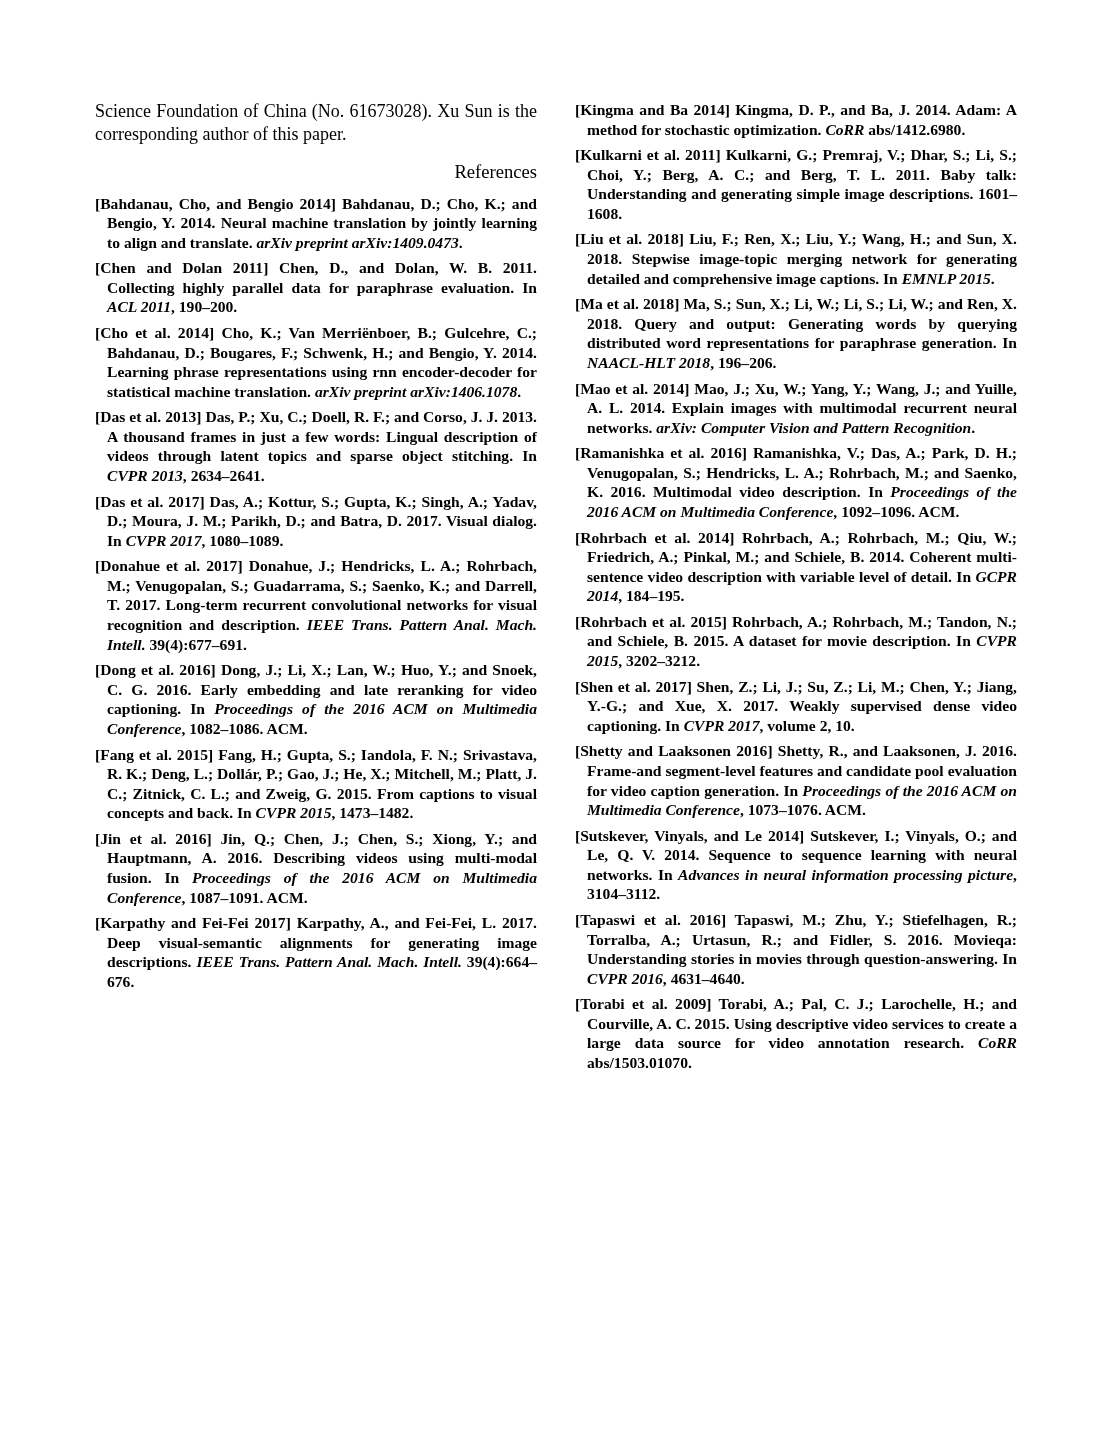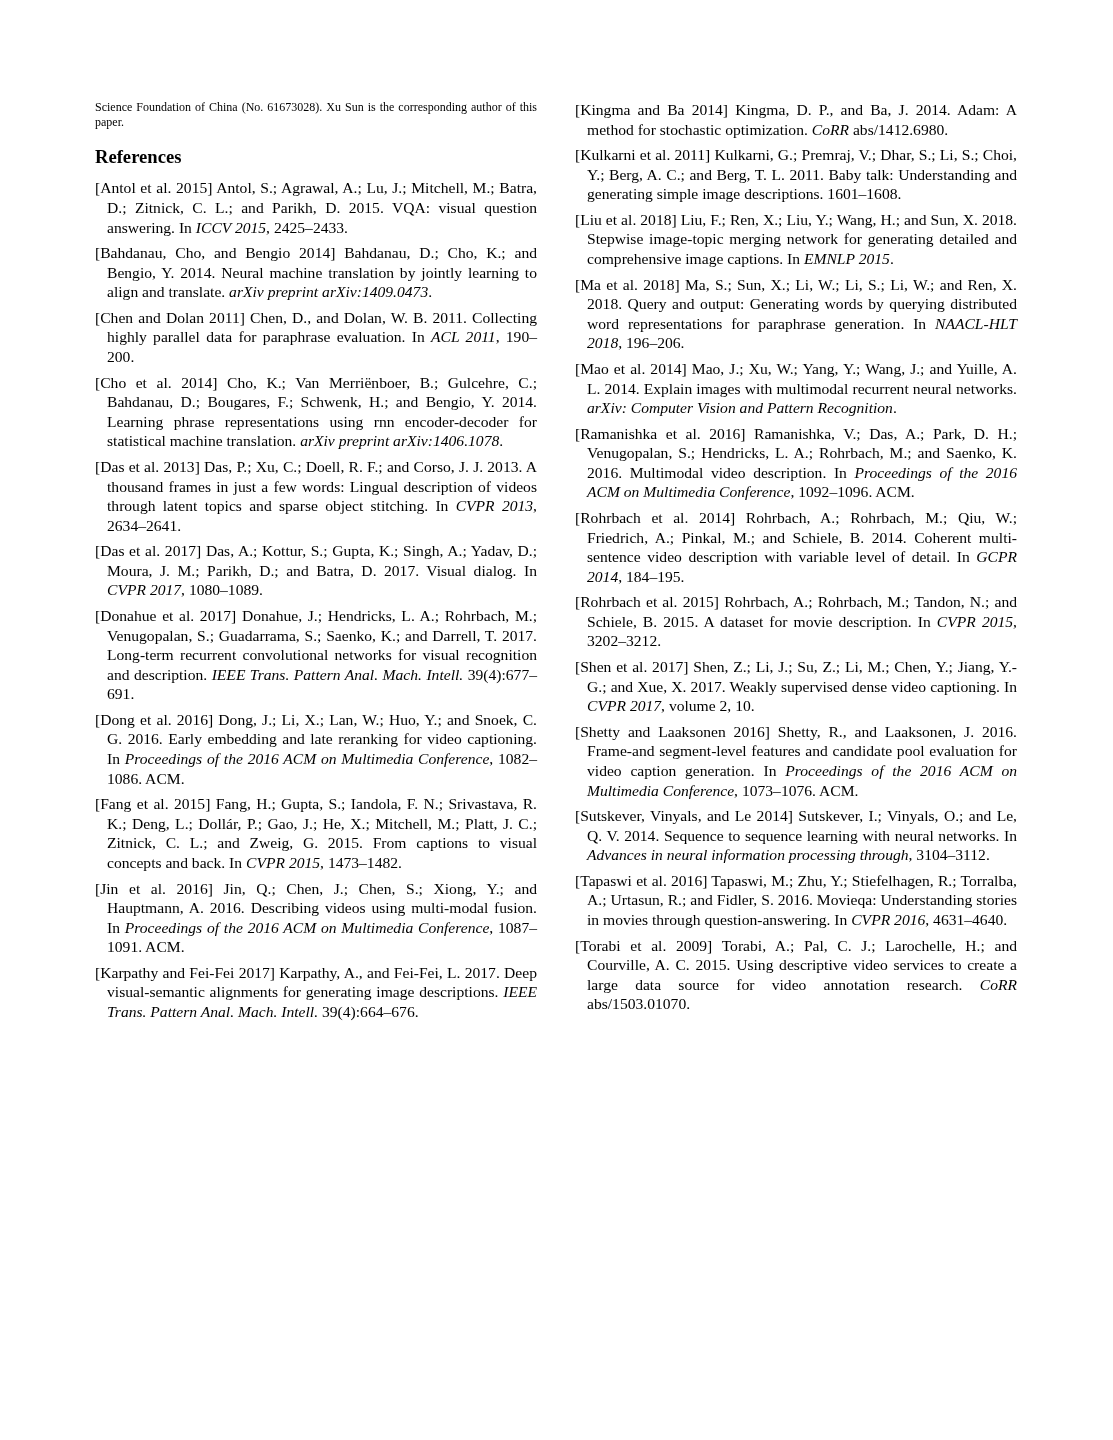--- a/index.html
+++ b/index.html
@@ -22,50 +22,50 @@
     width: 922px;
     display: flex;
     gap: 38px;
   }
   .col {
     width: 442px;
     flex: 0 0 442px;
   }
   p { margin: 0; }
   .intro {
-    font-size: 12px;
+    font-size: 18px;
     line-height: 1.256;
     text-align: justify;
   }
   .refs-heading {
-    text-align: left;
+    text-align: right;
     font-size: 18.6px;
-    font-weight: bold;
+    font-weight: normal;
     margin: 16px 0 10px 0;
     line-height: 1.2;
   }
   .ref {
     font-size: 15.6px;
     line-height: 1.256;
     text-align: justify;
     padding-left: 12px;
     text-indent: -12px;
     margin: 0 0 6px 0;
+    font-weight: bold;
   }
   .it { font-style: italic; }
 </style>
 </head>
 <body>
 
 <div class="sheet">
   <div class="col">
     <p class="intro">Science Foundation of China (No. 61673028). Xu Sun is the corresponding author of this paper.</p>
     <h2 class="refs-heading">References</h2>
     <div>
-        <p class="ref"><span>[Antol et al. 2015] Antol, S.; Agrawal, A.; Lu, J.; Mitchell, M.; Batra, D.; Zitnick, C. L.; and Parikh, D. 2015. VQA: visual question answering. In </span><span class="it">ICCV 2015</span><span>, 2425–2433.</span></p>
         <p class="ref"><span>[Bahdanau, Cho, and Bengio 2014] Bahdanau, D.; Cho, K.; and Bengio, Y. 2014. Neural machine translation by jointly learning to align and translate. </span><span class="it">arXiv preprint arXiv:1409.0473</span><span>.</span></p>
         <p class="ref"><span>[Chen and Dolan 2011] Chen, D., and Dolan, W. B. 2011. Collecting highly parallel data for paraphrase evaluation. In </span><span class="it">ACL 2011</span><span>, 190–200.</span></p>
         <p class="ref"><span>[Cho et al. 2014] Cho, K.; Van Merriënboer, B.; Gulcehre, C.; Bahdanau, D.; Bougares, F.; Schwenk, H.; and Bengio, Y. 2014. Learning phrase representations using rnn encoder-decoder for statistical machine translation. </span><span class="it">arXiv preprint arXiv:1406.1078</span><span>.</span></p>
         <p class="ref"><span>[Das et al. 2013] Das, P.; Xu, C.; Doell, R. F.; and Corso, J. J. 2013. A thousand frames in just a few words: Lingual description of videos through latent topics and sparse object stitching. In </span><span class="it">CVPR 2013</span><span>, 2634–2641.</span></p>
         <p class="ref"><span>[Das et al. 2017] Das, A.; Kottur, S.; Gupta, K.; Singh, A.; Yadav, D.; Moura, J. M.; Parikh, D.; and Batra, D. 2017. Visual dialog. In </span><span class="it">CVPR 2017</span><span>, 1080–1089.</span></p>
         <p class="ref"><span>[Donahue et al. 2017] Donahue, J.; Hendricks, L. A.; Rohrbach, M.; Venugopalan, S.; Guadarrama, S.; Saenko, K.; and Darrell, T. 2017. Long-term recurrent convolutional networks for visual recognition and description. </span><span class="it">IEEE Trans. Pattern Anal. Mach. Intell.</span><span> 39(4):677–691.</span></p>
         <p class="ref"><span>[Dong et al. 2016] Dong, J.; Li, X.; Lan, W.; Huo, Y.; and Snoek, C. G. 2016. Early embedding and late reranking for video captioning. In </span><span class="it">Proceedings of the 2016 ACM on Multimedia Conference</span><span>, 1082–1086. ACM.</span></p>
         <p class="ref"><span>[Fang et al. 2015] Fang, H.; Gupta, S.; Iandola, F. N.; Srivastava, R. K.; Deng, L.; Dollár, P.; Gao, J.; He, X.; Mitchell, M.; Platt, J. C.; Zitnick, C. L.; and Zweig, G. 2015. From captions to visual concepts and back. In </span><span class="it">CVPR 2015</span><span>, 1473–1482.</span></p>
         <p class="ref"><span>[Jin et al. 2016] Jin, Q.; Chen, J.; Chen, S.; Xiong, Y.; and Hauptmann, A. 2016. Describing videos using multi-modal fusion. In </span><span class="it">Proceedings of the 2016 ACM on Multimedia Conference</span><span>, 1087–1091. ACM.</span></p>
         <p class="ref"><span>[Karpathy and Fei-Fei 2017] Karpathy, A., and Fei-Fei, L. 2017. Deep visual-semantic alignments for generating image descriptions. </span><span class="it">IEEE Trans. Pattern Anal. Mach. Intell.</span><span> 39(4):664–676.</span></p>
@@ -76,18 +76,18 @@
         <p class="ref"><span>[Kingma and Ba 2014] Kingma, D. P., and Ba, J. 2014. Adam: A method for stochastic optimization. </span><span class="it">CoRR</span><span> abs/1412.6980.</span></p>
         <p class="ref"><span>[Kulkarni et al. 2011] Kulkarni, G.; Premraj, V.; Dhar, S.; Li, S.; Choi, Y.; Berg, A. C.; and Berg, T. L. 2011. Baby talk: Understanding and generating simple image descriptions. 1601–1608.</span></p>
         <p class="ref"><span>[Liu et al. 2018] Liu, F.; Ren, X.; Liu, Y.; Wang, H.; and Sun, X. 2018. Stepwise image-topic merging network for generating detailed and comprehensive image captions. In </span><span class="it">EMNLP 2015</span><span>.</span></p>
         <p class="ref"><span>[Ma et al. 2018] Ma, S.; Sun, X.; Li, W.; Li, S.; Li, W.; and Ren, X. 2018. Query and output: Generating words by querying distributed word representations for paraphrase generation. In </span><span class="it">NAACL-HLT 2018</span><span>, 196–206.</span></p>
         <p class="ref"><span>[Mao et al. 2014] Mao, J.; Xu, W.; Yang, Y.; Wang, J.; and Yuille, A. L. 2014. Explain images with multimodal recurrent neural networks. </span><span class="it">arXiv: Computer Vision and Pattern Recognition</span><span>.</span></p>
         <p class="ref"><span>[Ramanishka et al. 2016] Ramanishka, V.; Das, A.; Park, D. H.; Venugopalan, S.; Hendricks, L. A.; Rohrbach, M.; and Saenko, K. 2016. Multimodal video description. In </span><span class="it">Proceedings of the 2016 ACM on Multimedia Conference</span><span>, 1092–1096. ACM.</span></p>
         <p class="ref"><span>[Rohrbach et al. 2014] Rohrbach, A.; Rohrbach, M.; Qiu, W.; Friedrich, A.; Pinkal, M.; and Schiele, B. 2014. Coherent multi-sentence video description with variable level of detail. In </span><span class="it">GCPR 2014</span><span>, 184–195.</span></p>
         <p class="ref"><span>[Rohrbach et al. 2015] Rohrbach, A.; Rohrbach, M.; Tandon, N.; and Schiele, B. 2015. A dataset for movie description. In </span><span class="it">CVPR 2015</span><span>, 3202–3212.</span></p>
         <p class="ref"><span>[Shen et al. 2017] Shen, Z.; Li, J.; Su, Z.; Li, M.; Chen, Y.; Jiang, Y.-G.; and Xue, X. 2017. Weakly supervised dense video captioning. In </span><span class="it">CVPR 2017</span><span>, volume 2, 10.</span></p>
         <p class="ref"><span>[Shetty and Laaksonen 2016] Shetty, R., and Laaksonen, J. 2016. Frame-and segment-level features and candidate pool evaluation for video caption generation. In </span><span class="it">Proceedings of the 2016 ACM on Multimedia Conference</span><span>, 1073–1076. ACM.</span></p>
-        <p class="ref"><span>[Sutskever, Vinyals, and Le 2014] Sutskever, I.; Vinyals, O.; and Le, Q. V. 2014. Sequence to sequence learning with neural networks. In </span><span class="it">Advances in neural information processing through</span><span>, 3104–3112.</span></p>
+        <p class="ref"><span>[Sutskever, Vinyals, and Le 2014] Sutskever, I.; Vinyals, O.; and Le, Q. V. 2014. Sequence to sequence learning with neural networks. In </span><span class="it">Advances in neural information processing picture</span><span>, 3104–3112.</span></p>
         <p class="ref"><span>[Tapaswi et al. 2016] Tapaswi, M.; Zhu, Y.; Stiefelhagen, R.; Torralba, A.; Urtasun, R.; and Fidler, S. 2016. Movieqa: Understanding stories in movies through question-answering. In </span><span class="it">CVPR 2016</span><span>, 4631–4640.</span></p>
         <p class="ref"><span>[Torabi et al. 2009] Torabi, A.; Pal, C. J.; Larochelle, H.; and Courville, A. C. 2015. Using descriptive video services to create a large data source for video annotation research. </span><span class="it">CoRR</span><span> abs/1503.01070.</span></p>
       </div>
   </div>
 </div>
 
 </body></html>

